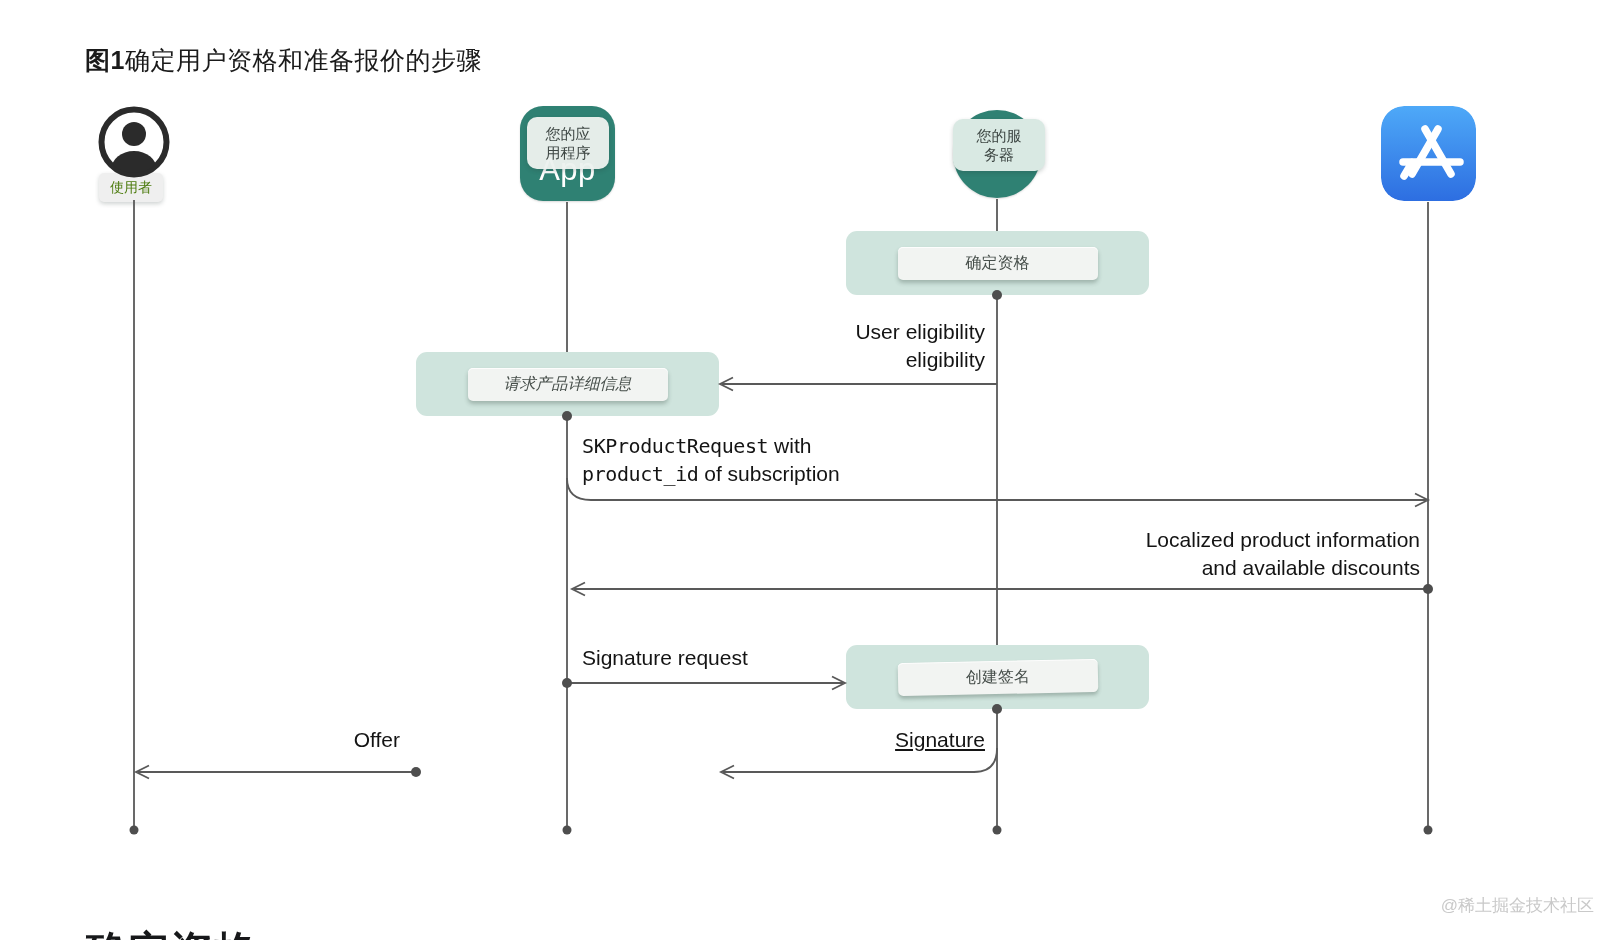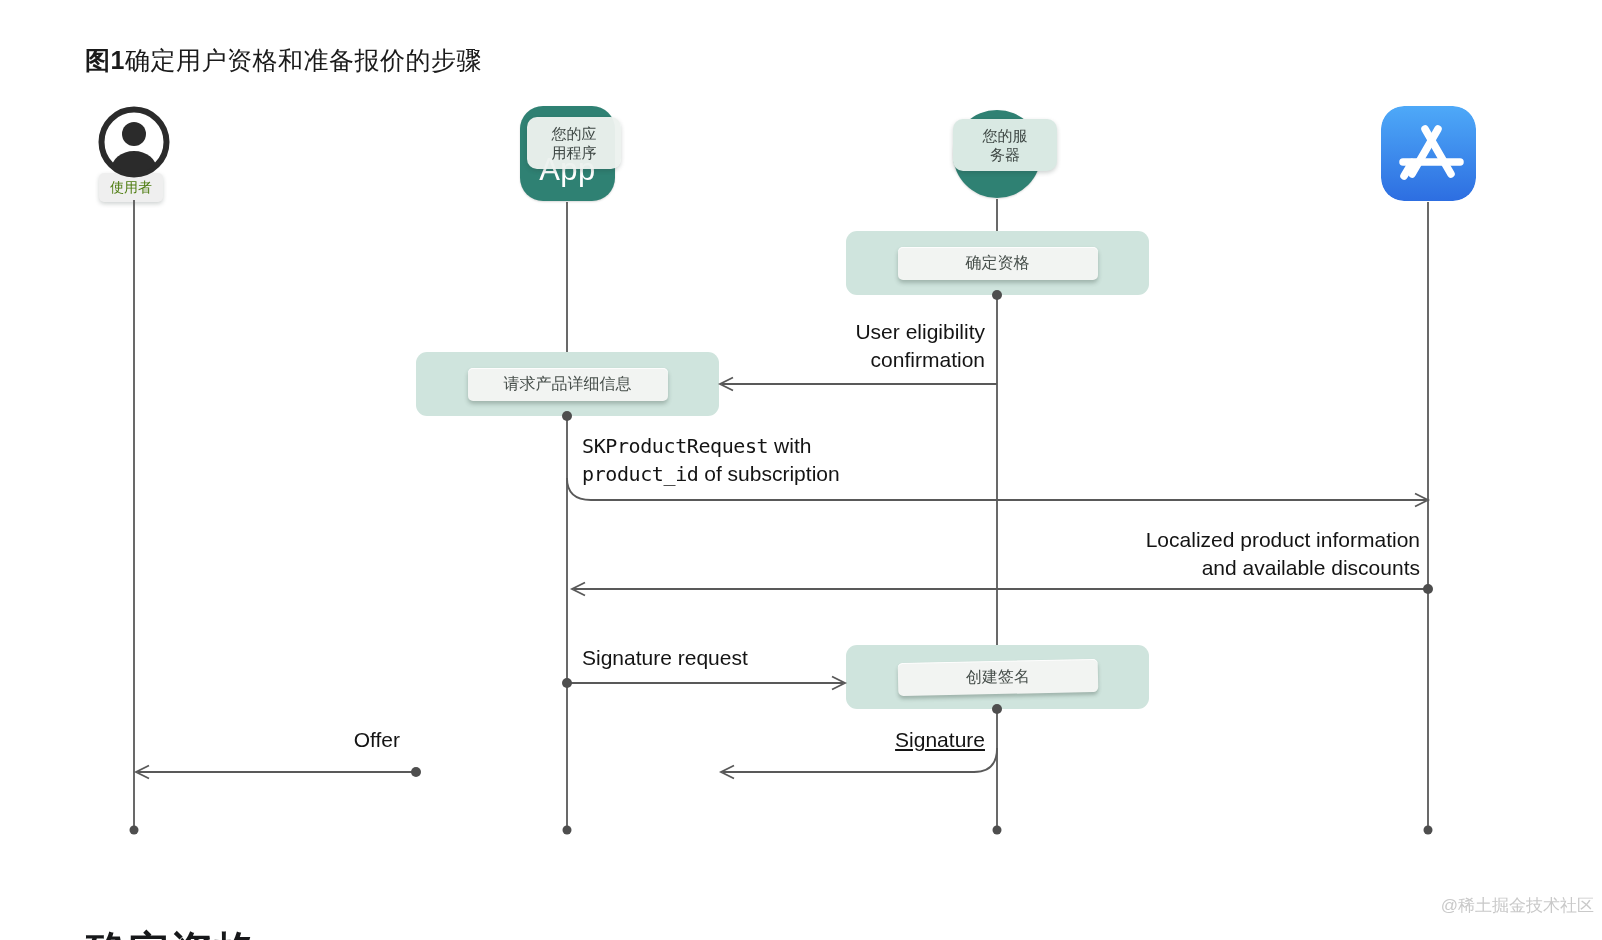--- a/index.html
+++ b/index.html
@@ -22,42 +22,42 @@
     font-size:31px;font-weight:500;letter-spacing:.5px;
   }
   .server-circle{
     left:953px;top:110px;width:88px;height:88px;border-radius:50%;background:#2F8173;
     box-shadow:0 1px 2px rgba(0,0,0,.15);
   }
   .store-square{left:1381px;top:106px;width:95px;height:95px;border-radius:23px;overflow:hidden;}
   
   .chip{
     position:absolute;border-radius:10px;text-align:center;
-    font-size:15px;line-height:19px;color:#3e4744;padding:7px 16px;
+    font-size:15px;line-height:19px;color:#3e4744;padding:7px 10px;
     box-shadow:0 2px 4px rgba(40,60,55,.22);
   }
   .chip-user{left:99px;top:173px;background:#efefef;color:#4d7c0f;font-size:14px;padding:5px 11px;border-radius:5px;}
   .chip-app{left:527px;top:117px;background:rgba(236,241,238,.96);width:62px;}
   .chip-server{left:953px;top:119px;background:#d9e9e3;width:72px;}
   
   .svg-back{left:0;top:0;z-index:1;}
   .svg-front{left:0;top:0;z-index:3;}
   
   .step-box{
     position:absolute;width:303px;height:64px;border-radius:11px;background:#CFE4DD;z-index:2;
     display:flex;align-items:center;justify-content:center;
   }
   .step-chip{
     min-width:200px;box-sizing:border-box;padding:6px 10px;border-radius:5px;background:#F2F4F2;
     text-align:center;font-size:16px;color:#474f4b;
     box-shadow:0 3px 4px rgba(50,70,60,.30), inset 0 1px 0 #fdfdfd;
   }
   .tilt{transform:rotate(-1.2deg);}
   .box-1{left:846px;top:231px;}
-  .box-2{left:416px;top:352px;}
+  .box-2{left:416px;top:352px;font-style:italic;}
   .box-3{left:846px;top:645px;}
   .box-4{left:416px;top:740px;}
   
   .msg{z-index:4;font-size:21px;line-height:28px;color:#141414;white-space:nowrap;}
   .msg .code{font-family:"DejaVu Sans Mono",monospace;font-size:20px;letter-spacing:-0.4px;}
   .right{text-align:right;}
   .lbl-eligibility{right:617px;top:318px;}
   .lbl-sk{left:582px;top:432px;}
   .lbl-localized{right:182px;top:526px;}
   .lbl-sigreq{left:582px;top:644px;}
@@ -183,21 +183,21 @@
       <circle cx="416" cy="772" r="5"></circle>
       <circle cx="134" cy="830" r="4.5"></circle>
       <circle cx="567" cy="830" r="4.5"></circle>
       <circle cx="997" cy="830" r="4.5"></circle>
       <circle cx="1428" cy="830" r="4.5"></circle>
     </g>
   </svg>
 
   <div class="abs msg right lbl-eligibility">
     <div>User eligibility</div>
-    <div>confirmation</div>
+    <div>eligibility</div>
   </div>
 
   <div class="abs msg right lbl-localized">
     <div>Localized product information</div>
     <div>and available discounts</div>
   </div>
 
   <div class="abs msg lbl-sk">
     <div>
       <span class="code">SKProductRequest</span><span> with</span>

